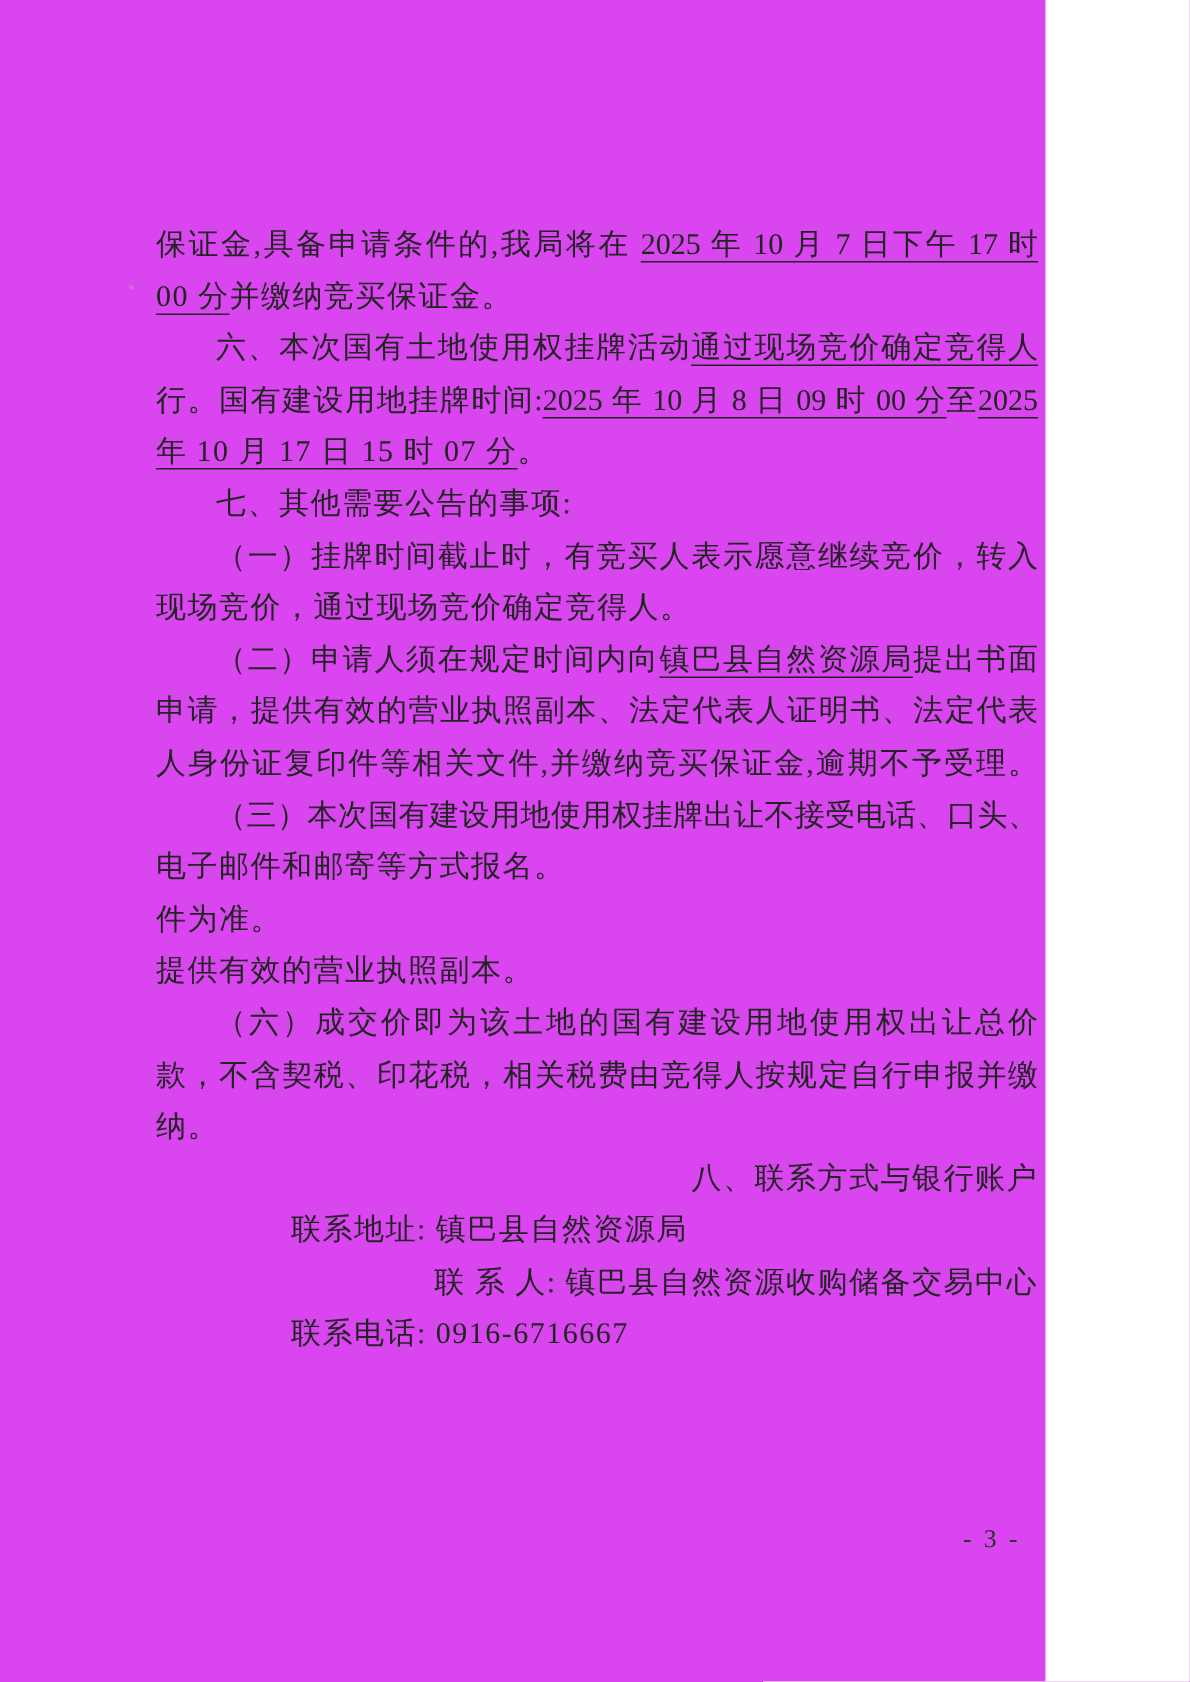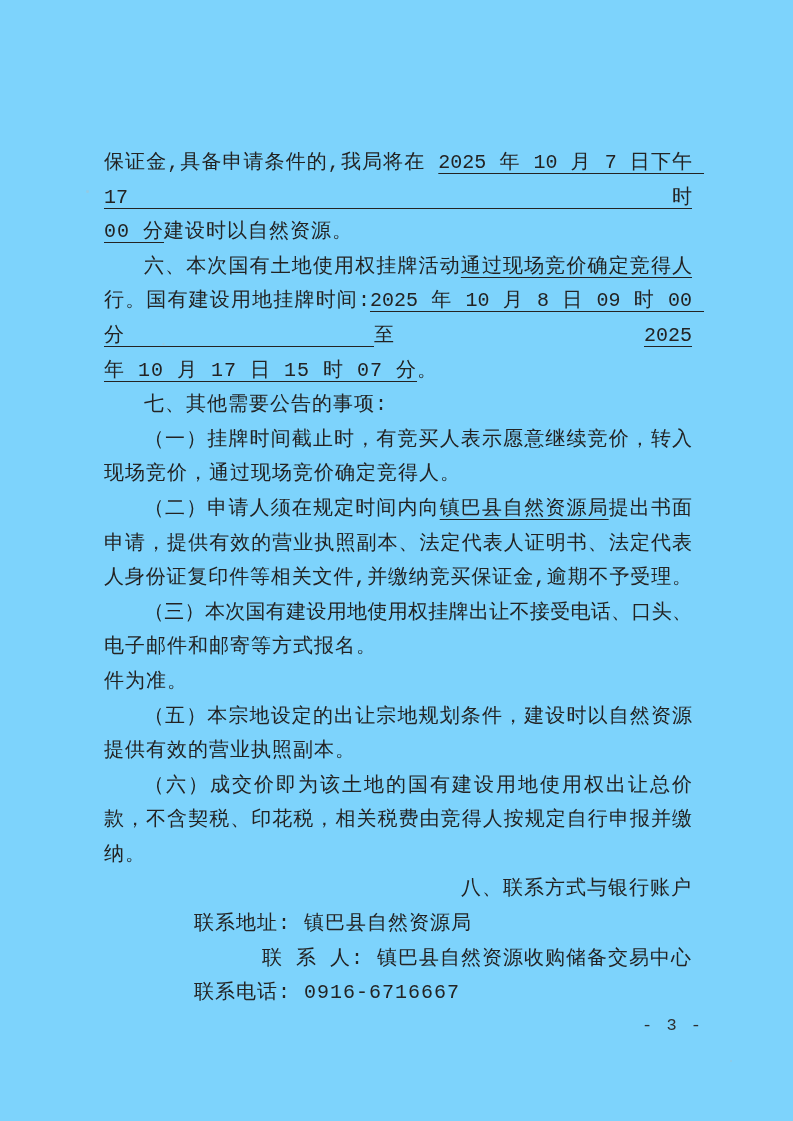--- a/index.html
+++ b/index.html
@@ -2,25 +2,25 @@
 <html><head>
 <meta charset="utf-8">
 <style>
   html, body {
     margin: 0;
     padding: 0;
     background: #ffffff;
   }
   .page {
     position: relative;
-    width: 793px;
+    width: 697px;
     height: 1121px;
-    background: #7dd3fc;
+    background: #d946ef;
     overflow: hidden;
-    font-family: Liberation Mono, monospace;
+    font-family: Liberation Serif, serif;
     color: #232323;
   }
   .doc-body {
     position: absolute;
     left: 104px;
     top: 146px;
     width: 588px;
     font-size: 20px;
     line-height: 34.6px;
   }
@@ -61,34 +61,33 @@
   .speck1 { left: 86px;  top: 190px;  width: 3px; height: 3px; }
   .speck2 { left: 162px; top: 343px;  width: 3px; height: 2px; }
   .speck3 { left: 730px; top: 1060px; width: 2px; height: 2px; }
 </style>
 </head>
 <body>
 
 <div class="page">
   <div class="doc-body">
       <div class="line justify"><span class="seg">保证金,具备申请条件的,我局将在 </span><span class="seg u">2025 年 10 月 7 日下午 17 时</span></div>
-      <div class="line left"><span class="seg u">00 分</span><span class="seg">建设时以自然资源。</span></div>
+      <div class="line left"><span class="seg u">00 分</span><span class="seg">并缴纳竞买保证金。</span></div>
       <div class="line justify" style="margin-left: 2em;"><span class="seg">六、本次国有土地使用权挂牌活动</span><span class="seg u">通过现场竞价确定竞得人</span></div>
       <div class="line justify"><span class="seg">行。国有建设用地挂牌时间:</span><span class="seg u">2025 年 10 月 8 日 09 时 00 分</span><span class="seg">至</span><span class="seg u">2025</span></div>
       <div class="line left"><span class="seg u">年 10 月 17 日 15 时 07 分</span><span class="seg">。</span></div>
       <div class="line left" style="margin-left: 2em;"><span class="seg">七、其他需要公告的事项:</span></div>
       <div class="line justify" style="margin-left: 2em;"><span class="seg">（一）挂牌时间截止时，有竞买人表示愿意继续竞价，转入</span></div>
       <div class="line left"><span class="seg">现场竞价，通过现场竞价确定竞得人。</span></div>
       <div class="line justify" style="margin-left: 2em;"><span class="seg">（二）申请人须在规定时间内向</span><span class="seg u">镇巴县自然资源局</span><span class="seg">提出书面</span></div>
       <div class="line justify"><span class="seg">申请，提供有效的营业执照副本、法定代表人证明书、法定代表</span></div>
       <div class="line justify"><span class="seg">人身份证复印件等相关文件,并缴纳竞买保证金,逾期不予受理。</span></div>
       <div class="line justify" style="margin-left: 2em;"><span class="seg">（三）本次国有建设用地使用权挂牌出让不接受电话、口头、</span></div>
       <div class="line left"><span class="seg">电子邮件和邮寄等方式报名。</span></div>
       <div class="line left"><span class="seg">件为准。</span></div>
-      <div class="line justify" style="margin-left: 2em;"><span class="seg">（五）本宗地设定的出让宗地规划条件，建设时以自然资源</span></div>
       <div class="line left"><span class="seg">提供有效的营业执照副本。</span></div>
       <div class="line justify" style="margin-left: 2em;"><span class="seg">（六）成交价即为该土地的国有建设用地使用权出让总价</span></div>
       <div class="line justify"><span class="seg">款，不含契税、印花税，相关税费由竞得人按规定自行申报并缴</span></div>
       <div class="line left"><span class="seg">纳。</span></div>
       <div class="line left" style="margin-left: 2em; text-align: right;"><span class="seg">八、联系方式与银行账户</span></div>
       <div class="line left" style="margin-left: 4.5em;"><span class="seg">联系地址: 镇巴县自然资源局</span></div>
       <div class="line left" style="margin-left: 4.5em; text-align: right;"><span class="seg">联 系 人: 镇巴县自然资源收购储备交易中心</span></div>
       <div class="line left" style="margin-left: 4.5em;"><span class="seg">联系电话: 0916-6716667</span></div>
     </div>
   <div class="page-num">- 3 -</div>

